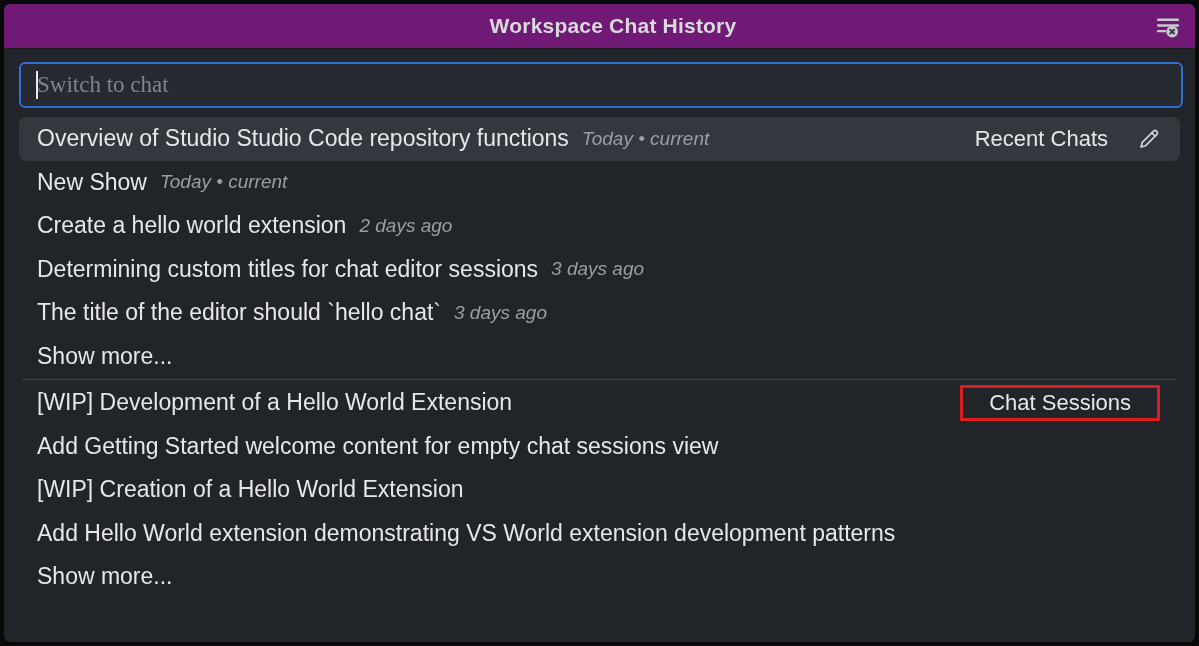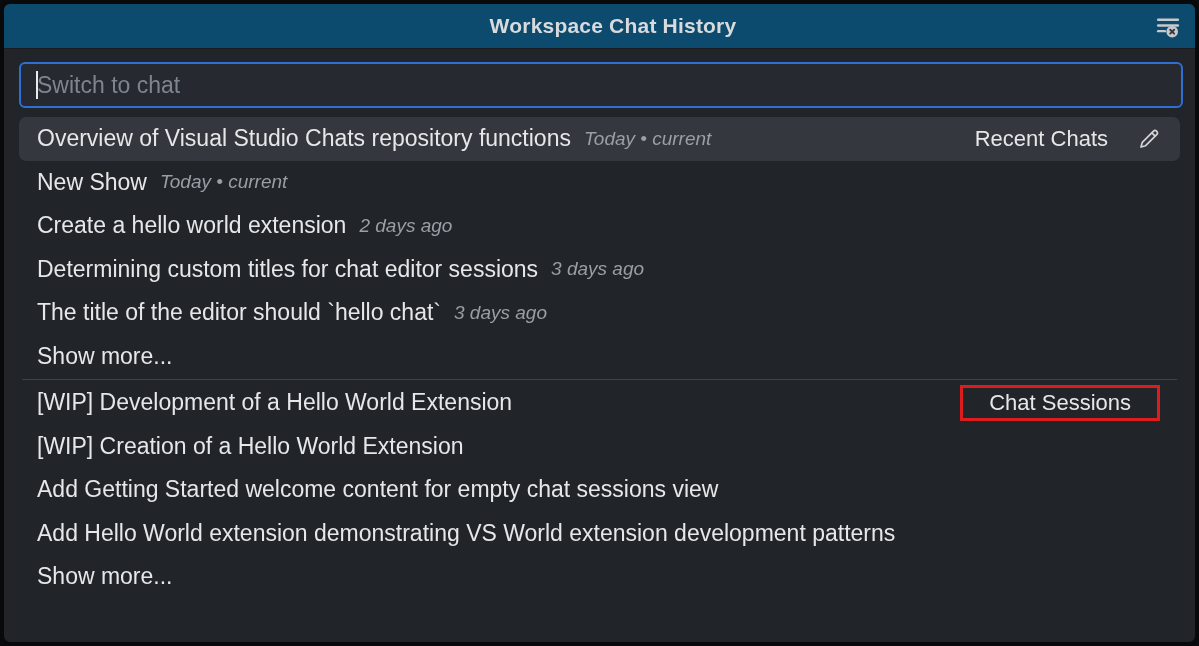--- a/index.html
+++ b/index.html
@@ -13,37 +13,37 @@
     width: 1199px; height: 646px;
     border: 4px solid #08090a;
     border-radius: 10px;
     background: #212429;
     overflow: hidden;
   }
   
   .titlebar {
     position: relative;
     height: 45px;
-    background: #0c4a6e;
+    background: #701a75;
     border-bottom: 1px solid #1a1c20;
     display: flex; align-items: center; justify-content: center; padding-left: 27px;
   }
   .titlebar .title {
     font-size: 21px; font-weight: 600;
     color: #d9dadc; letter-spacing: .2px;
   }
   .titlebar .action {
     position: absolute; right: 12px; top: 50%;
     transform: translateY(-50%);
     width: 32px; height: 32px;
     display: flex; align-items: center; justify-content: center;
     border-radius: 5px; cursor: pointer;
   }
   
-  .search-wrap { position: relative; margin: 13px 12px 9px 15px; }
+  .search-wrap { position: relative; margin: 13px 12px 9px 15px; font-family: Liberation Serif, serif; }
   .search-input {
     width: 100%; height: 46px;
     background: #26292f;
     border: 2px solid #2e6fd4;
     border-radius: 6px;
     color: #e4e5e7;
     font-family: inherit;
     font-size: 23px;
     padding: 0 16px;
     outline: none;
@@ -106,21 +106,21 @@
   </div>
 
   <div class="search-wrap">
     <input class="search-input" type="text" value="" placeholder="Switch to chat" style="">
     <div class="caret"></div>
   </div>
 
   <div class="list">
 
     <div class="row selected">
-      <span class="row-title">Overview of Visual Studio Chats repository functions</span>
+      <span class="row-title">Overview of Studio Studio Code repository functions</span>
       <span class="row-meta">Today • current</span>
       <span class="spacer"></span>
       <span class="section-side">
         <span class="section-label">Recent Chats</span>
         <span class="icon-btn">
           <span style="display:flex;">
             <svg width="26" height="26" viewBox="0 0 24 24">
               <g fill="none" stroke="#d2d3d6" stroke-width="1.6" stroke-linejoin="round" stroke-linecap="round">
                 <path d="M4.6 19.4l1.2-4.3L16.2 4.7a1.9 1.9 0 0 1 2.7 0l.4.4a1.9 1.9 0 0 1 0 2.7L8.9 18.2 4.6 19.4z"></path>
                 <path d="M14.6 6.3l3.1 3.1"></path>
@@ -159,25 +159,25 @@
 
     <div class="row">
       <span class="row-title">[WIP] Development of a Hello World Extension</span>
       <span class="spacer"></span>
       <span class="section-side">
         <span class="section-label boxed">Chat Sessions</span>
       </span>
     </div>
 
     <div class="row">
-      <span class="row-title">[WIP] Creation of a Hello World Extension</span>
+      <span class="row-title">Add Getting Started welcome content for empty chat sessions view</span>
     </div>
 
     <div class="row">
-      <span class="row-title">Add Getting Started welcome content for empty chat sessions view</span>
+      <span class="row-title">[WIP] Creation of a Hello World Extension</span>
     </div>
 
     <div class="row">
       <span class="row-title">Add Hello World extension demonstrating VS World extension development patterns</span>
     </div>
 
 
     <div class="row">
       <span class="row-title">Show more...</span>
     </div>

